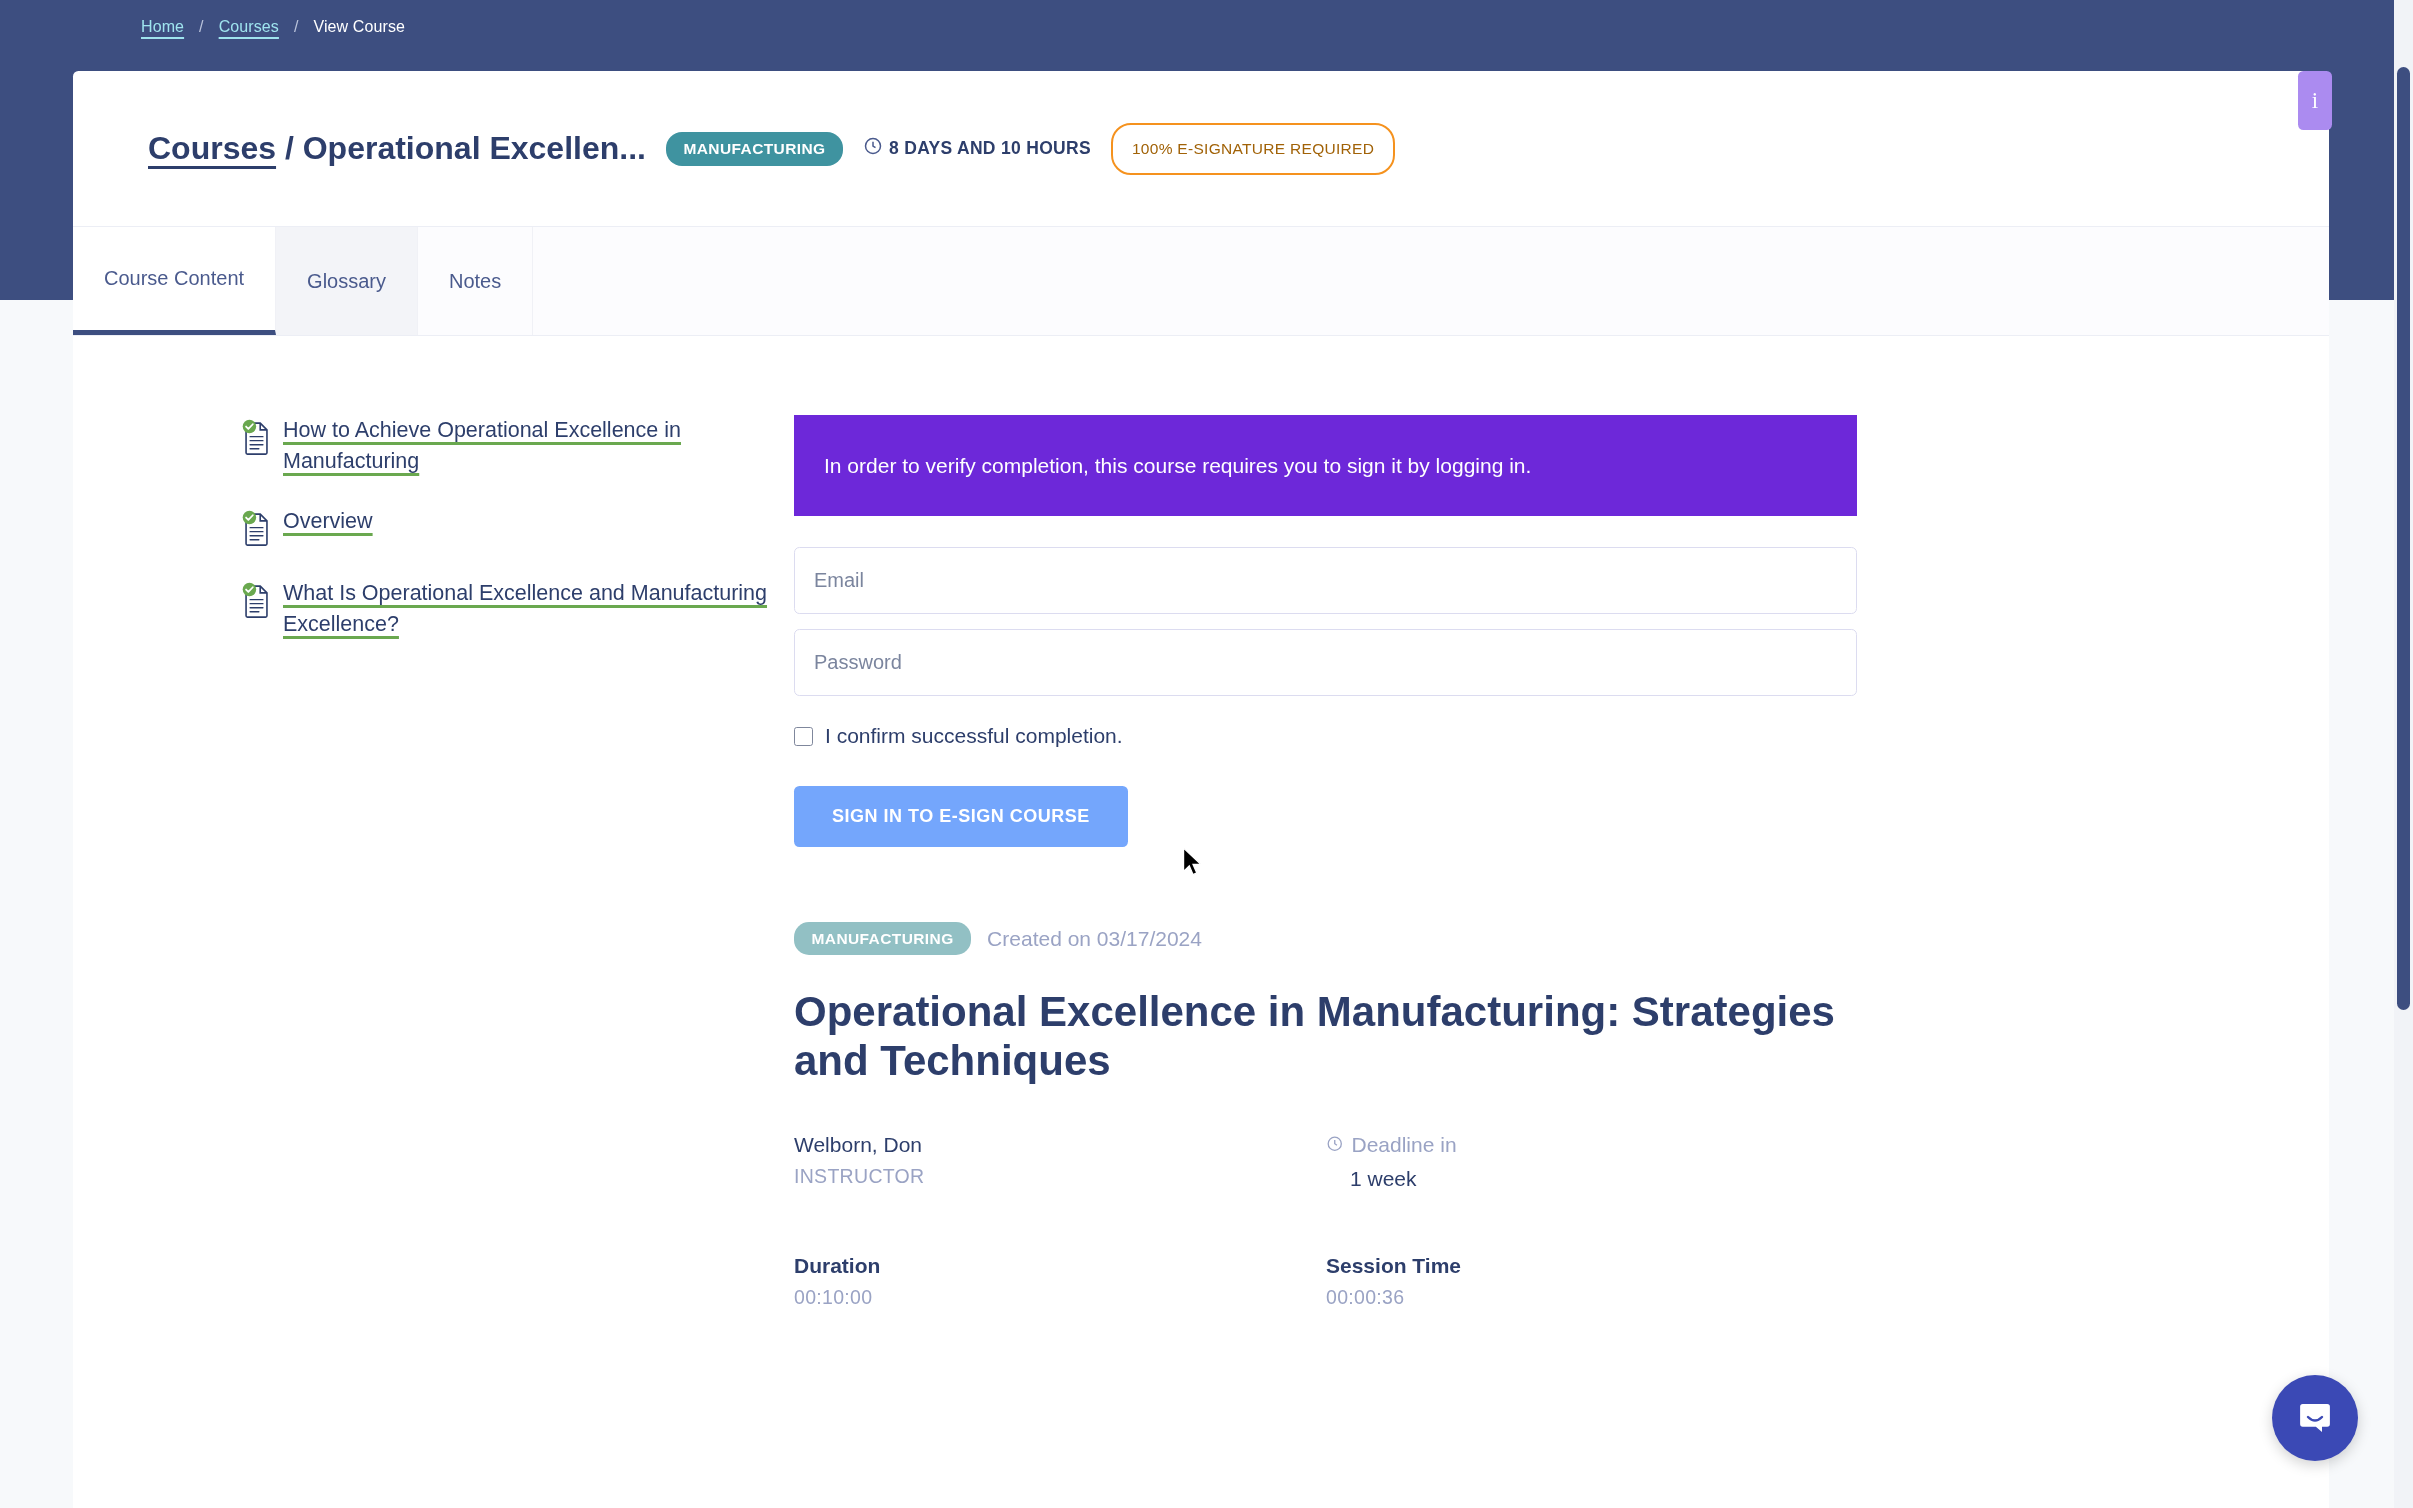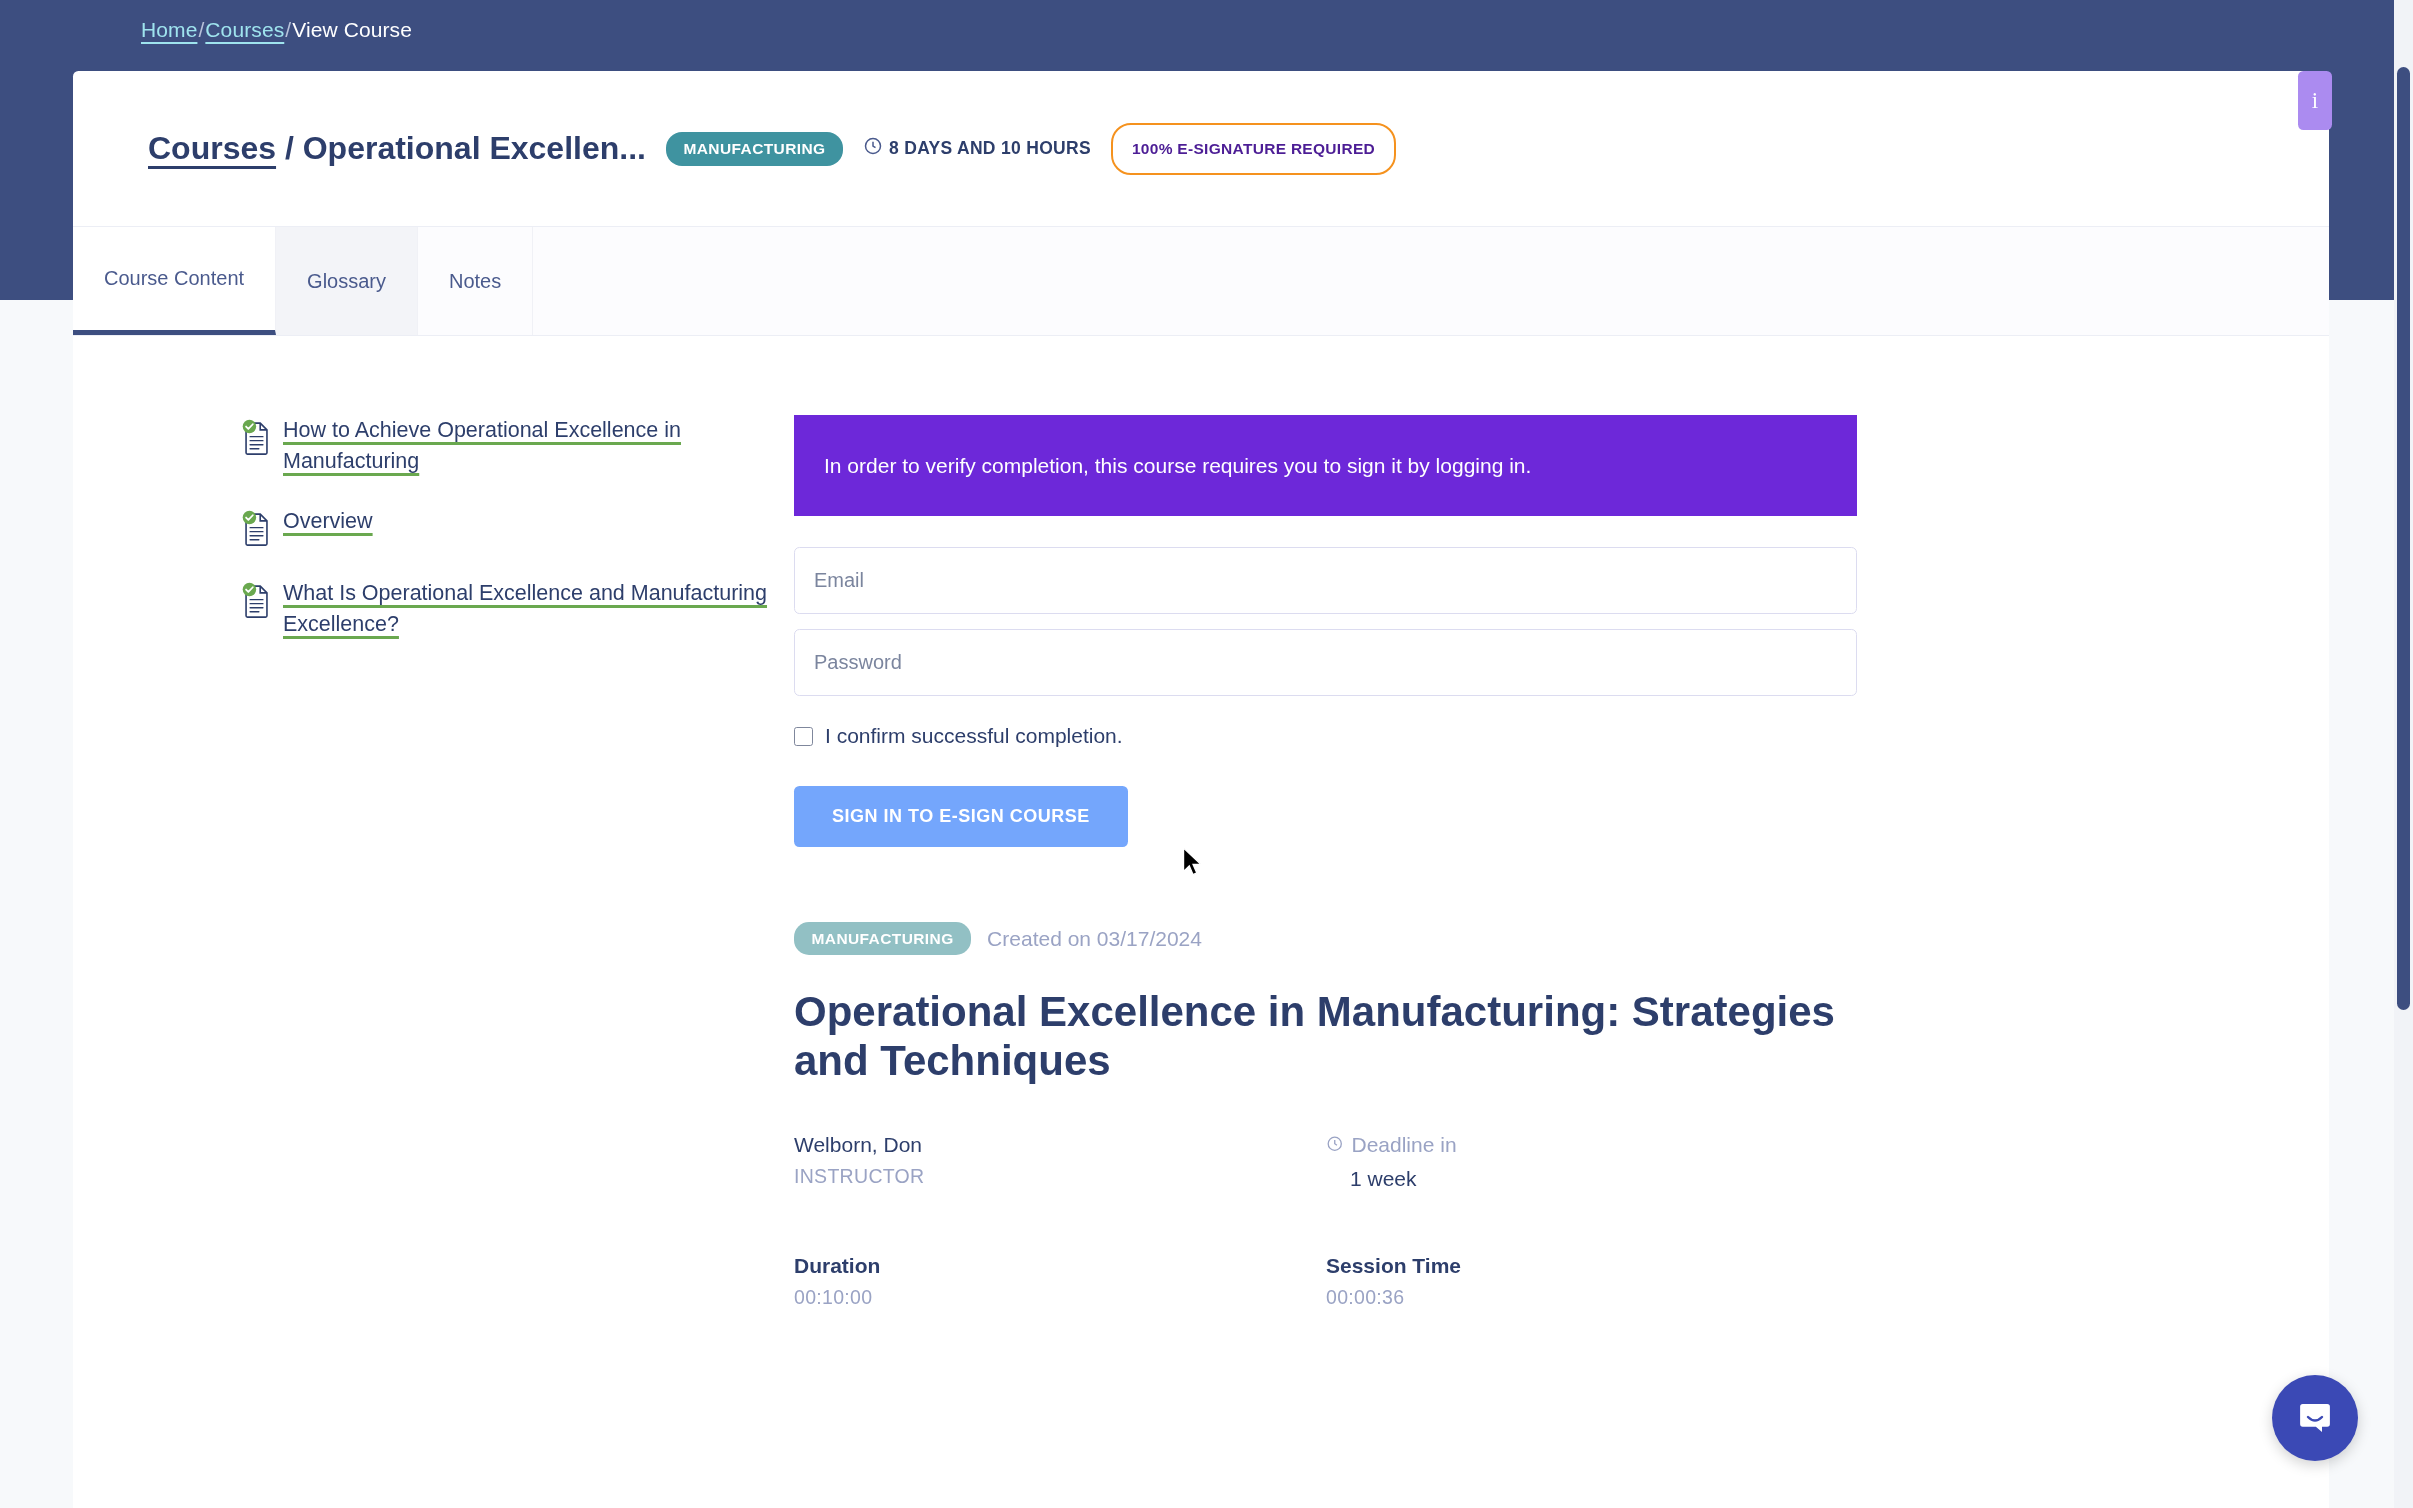--- a/index.html
+++ b/index.html
@@ -19,22 +19,22 @@
   .top-band {
     position: absolute;
     top: 0; left: 0;
     width: 2413px; height: 300px;
     background: #3d4e80;
   }
   .breadcrumb {
     position: absolute;
     top: 17.5px; left: 141px;
     display: flex; align-items: flex-start;
-    gap: 1px;
-    font-size: 21px;
+    gap: 15px;
+    font-size: 16px;
     color: #ffffff;
     letter-spacing: 0.1px;
   }
   .breadcrumb a {
     color: #9fe4ee;
     text-decoration: underline;
     text-underline-offset: 4.7px;
     text-decoration-thickness: 2px;
   }
   .breadcrumb .sep { color: #b9c2da; }
@@ -88,23 +88,23 @@
   }
   .meta-time {
     display: flex; align-items: center; gap: 6px;
     font-size: 17.5px; font-weight: bold;
     color: #2d3e6b;
     letter-spacing: 0.3px;
     white-space: nowrap;
   }
   .badge-outline-orange {
     border: 2px solid #f5921e;
-    color: #4c1d95;
+    color: #a16207;
     font-size: 15.5px;
-    font-weight: bold;
+    font-weight: normal;
     letter-spacing: 0.3px;
     padding: 15px 19px;
     border-radius: 20px;
     white-space: nowrap;
   }
 
   
   .tabs {
     display: flex;
     height: 109px;

